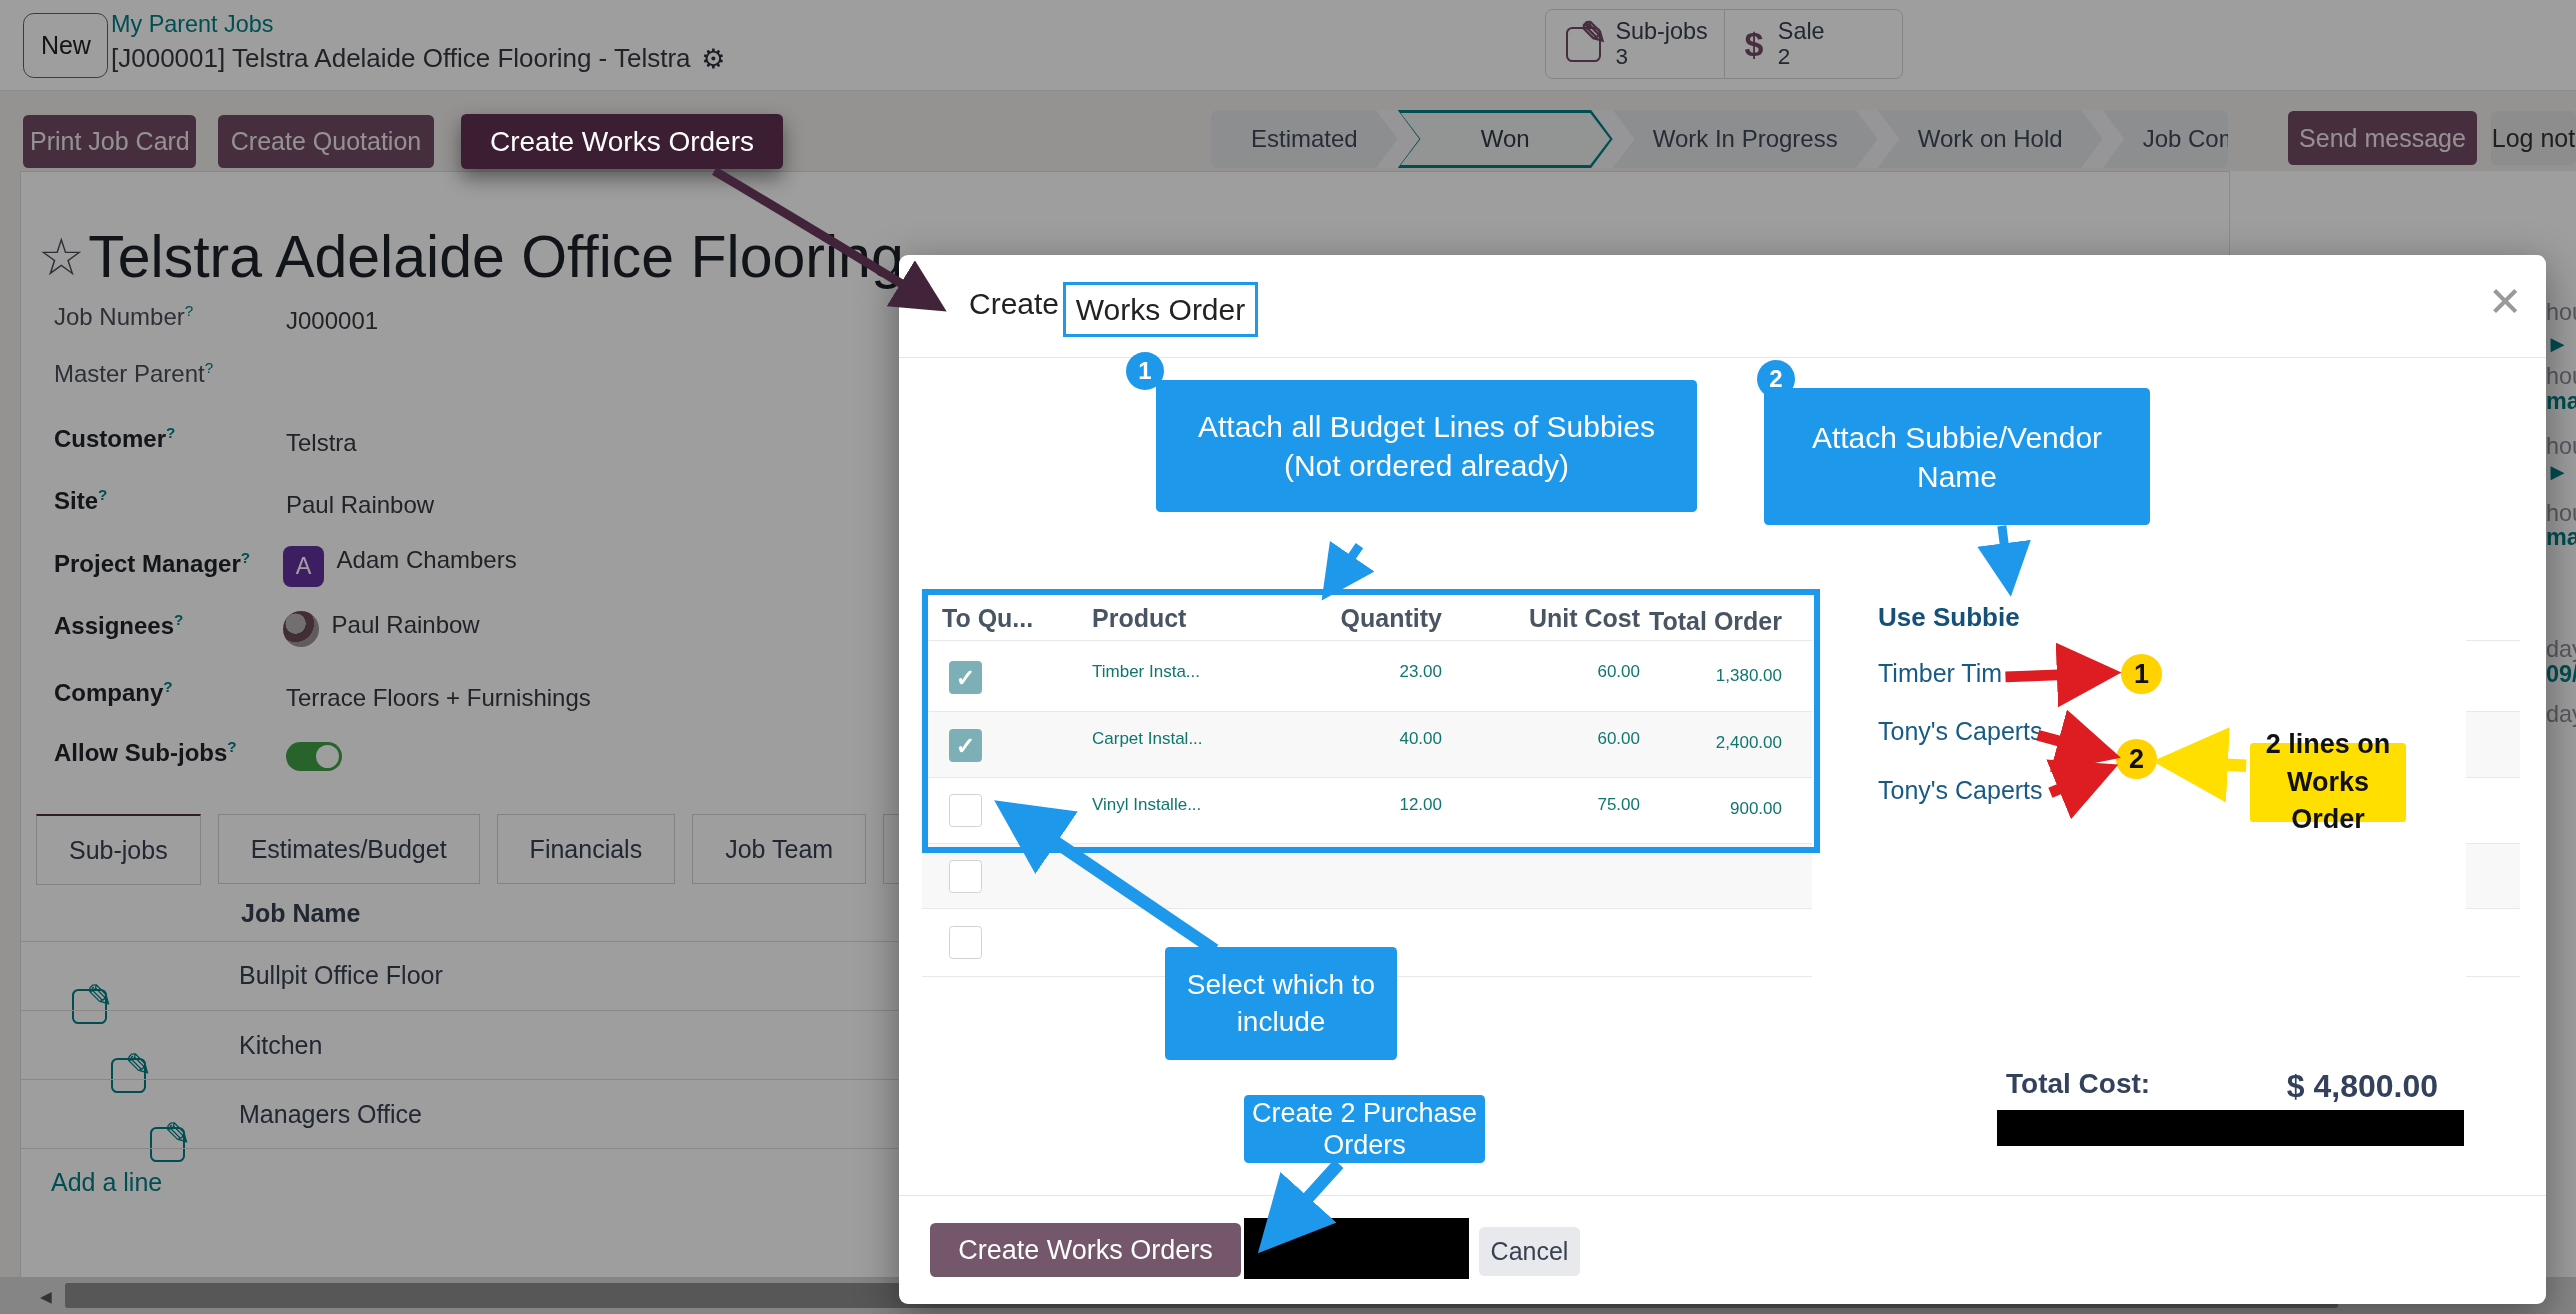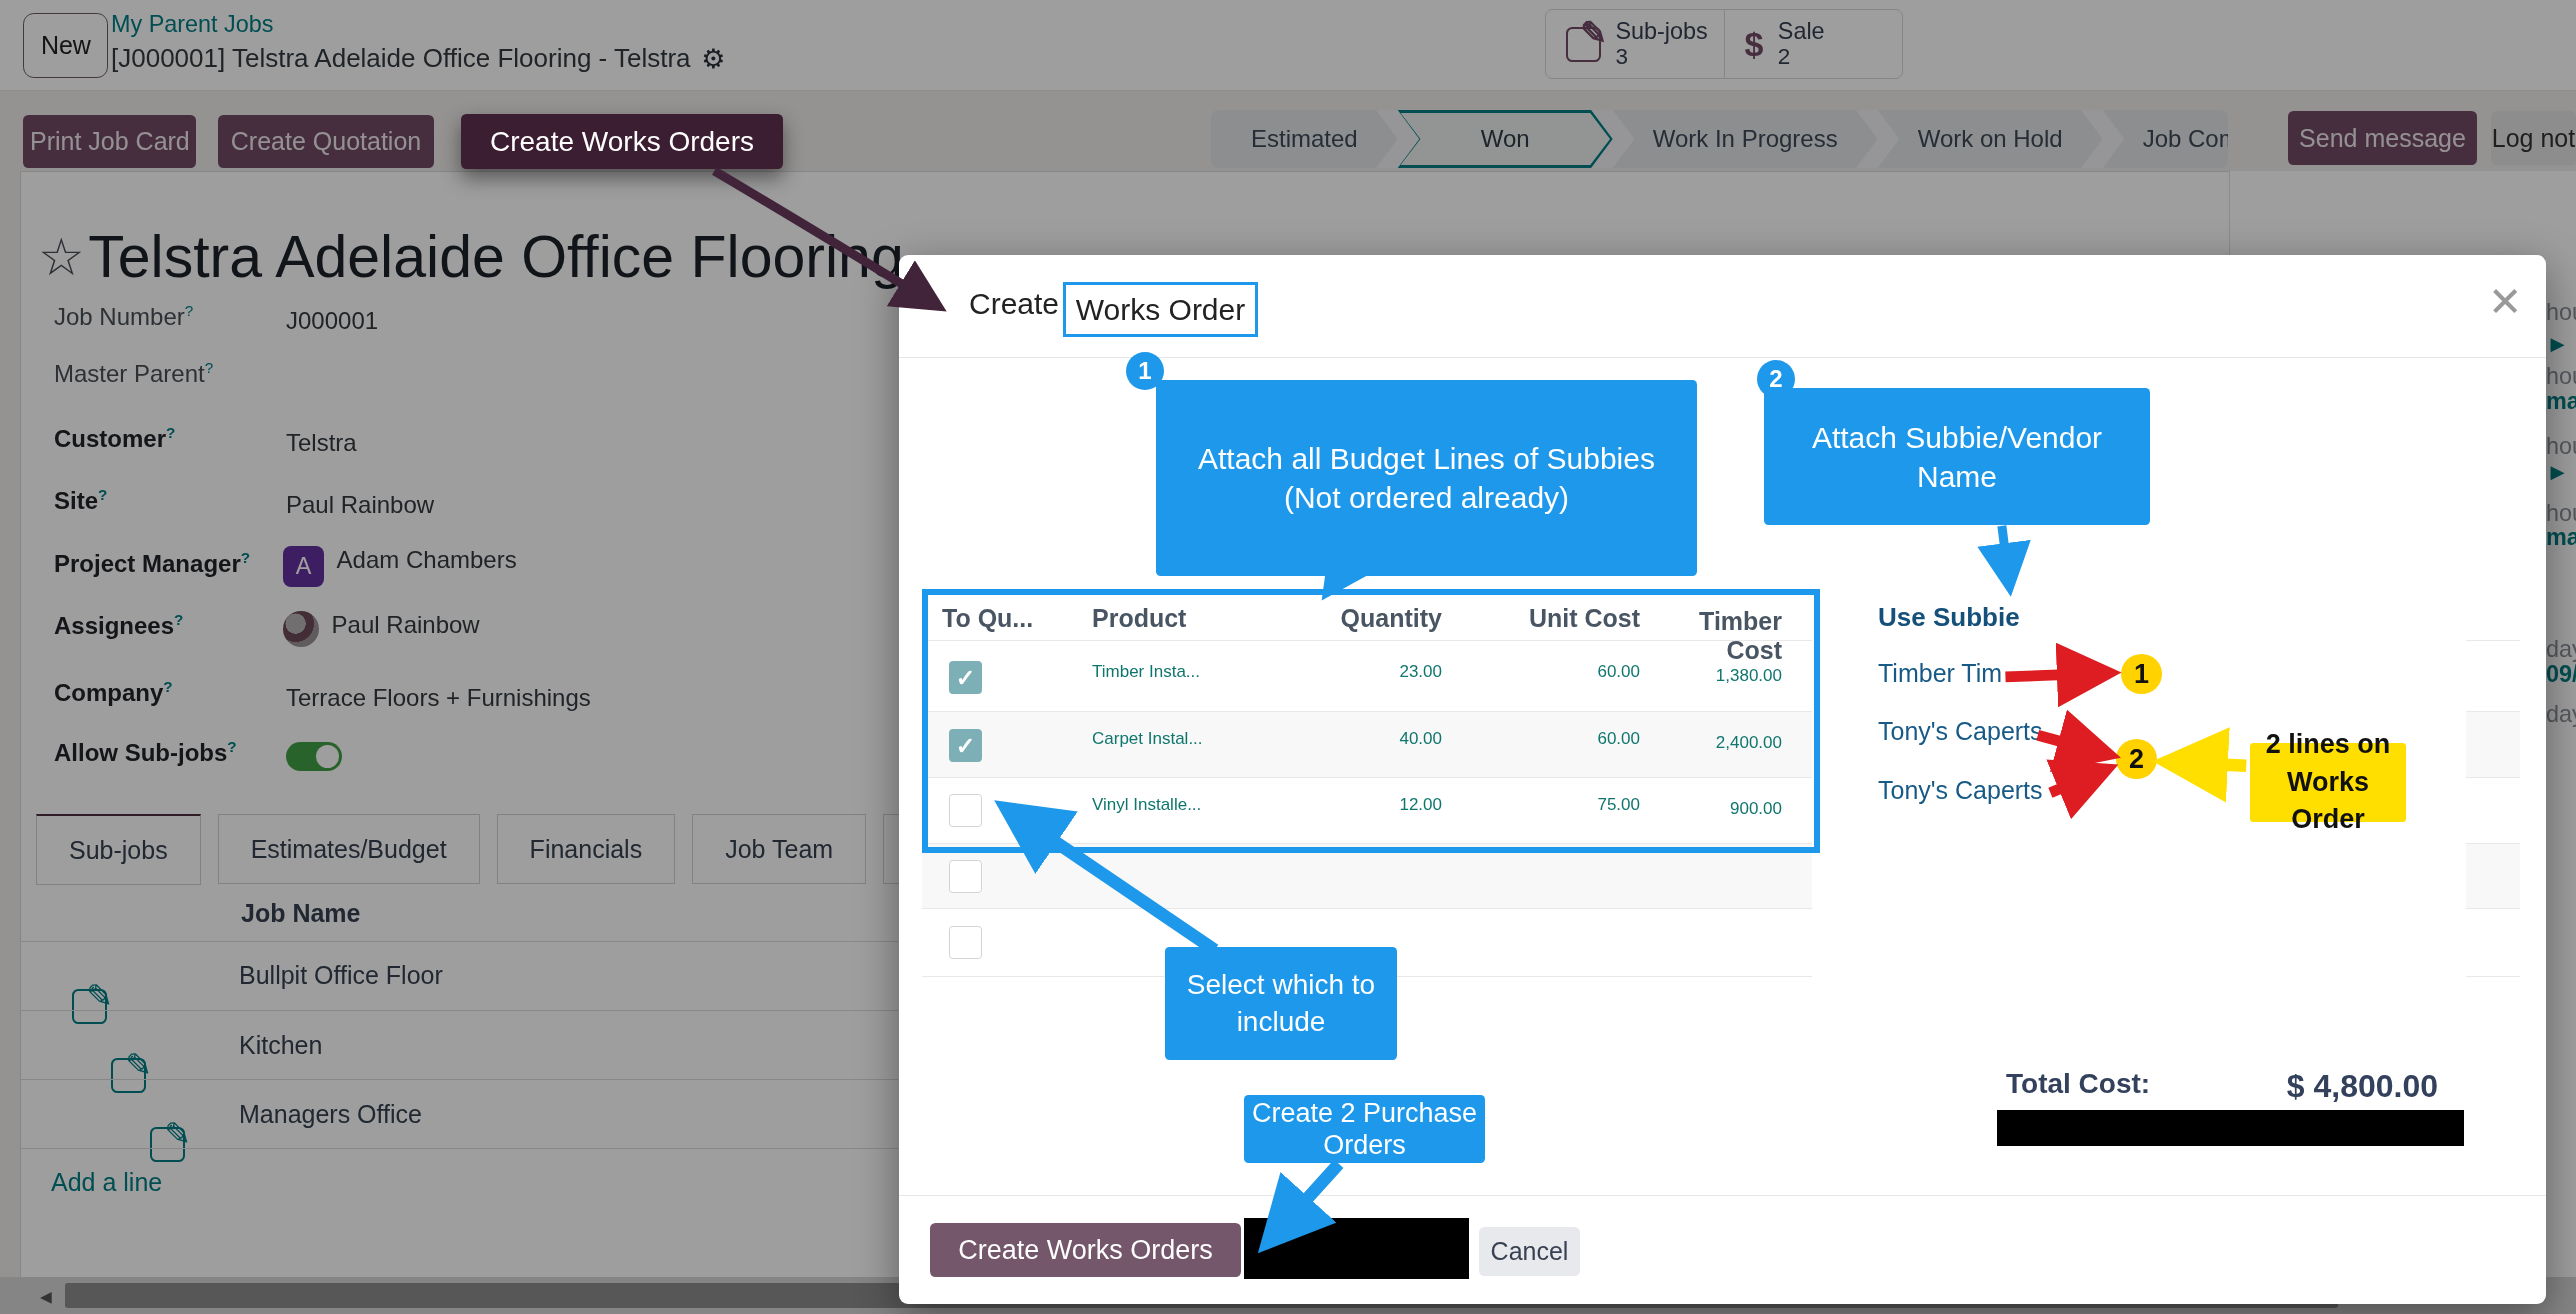--- a/index.html
+++ b/index.html
@@ -280,21 +280,21 @@
 
     <div class="abs m-band" style="top:456px;height:66px;"></div>
     <div class="abs m-band" style="top:588px;height:66px;"></div>
     <div class="minicol-band" style="top:456px;height:66px;"></div>
     <div class="minicol-band" style="top:588px;height:66px;"></div>
 
     <div class="abs m-head" style="left:43px;top:349px;">To Qu...</div>
     <div class="abs m-head" style="left:193px;top:349px;">Product</div>
     <div class="abs m-head num" style="left:408px;top:349px;width:135px;">Quantity</div>
     <div class="abs m-head num" style="left:606px;top:349px;width:135px;">Unit Cost</div>
-    <div class="abs m-head num" style="left:748px;top:352px;width:135px;">Timber Cost</div>
+    <div class="abs m-head num" style="left:748px;top:352px;width:135px;">Total Order</div>
     <div class="abs subbie-h" style="left:979px;top:347px;">Use Subbie</div>
 
     <div class="m-sep" style="top:385px;"></div>
     <div class="m-sep" style="top:456px;"></div>
     <div class="m-sep" style="top:522px;"></div>
     <div class="m-sep" style="top:588px;"></div>
     <div class="m-sep" style="top:653px;"></div>
     <div class="m-sep" style="top:721px;"></div>
     <div class="minicol-sep" style="top:385px;"></div>
     <div class="minicol-sep" style="top:456px;"></div>
@@ -340,21 +340,21 @@
     <div class="abs redact" style="left:345px;top:963px;width:225px;height:61px;"></div>
     <div class="abs m-cancel">Cancel</div>
   </div>
 
   
   <div class="abs ann blue-outline" style="left:1063px;top:282px;width:189px;height:49px;display:flex;align-items:center;justify-content:center;background:#fff;">
     <span style="font-size:30px;color:#222;">Works Order</span>
   </div>
 
   <div class="abs blue-badge" style="left:1126px;top:352px;">1</div>
-  <div class="abs blue-box" style="left:1156px;top:380px;width:541px;height:196px;padding:0 34px;box-sizing:border-box;">Attach all Budget Lines of Subbies (Not ordered already)</div>
+  <div class="abs blue-box" style="left:1156px;top:380px;width:541px;height:132px;padding:0 34px;box-sizing:border-box;">Attach all Budget Lines of Subbies (Not ordered already)</div>
 
   <div class="abs blue-badge" style="left:1757px;top:360px;">2</div>
   <div class="abs blue-box" style="left:1764px;top:388px;width:386px;height:137px;padding:0 21.6px;box-sizing:border-box;">Attach Subbie/Vendor Name</div>
 
   <div class="abs blue-outline-thick" style="left:922px;top:589px;width:886px;height:252px;"></div>
 
   <div class="abs blue-box" style="left:1165px;top:947px;width:232px;height:113px;font-size:28px;">Select which to include</div>
 
   <div class="abs blue-box" style="left:1244px;top:1095px;width:241px;height:68px;font-size:27px;line-height:1.2;">Create 2 Purchase Orders</div>
 

